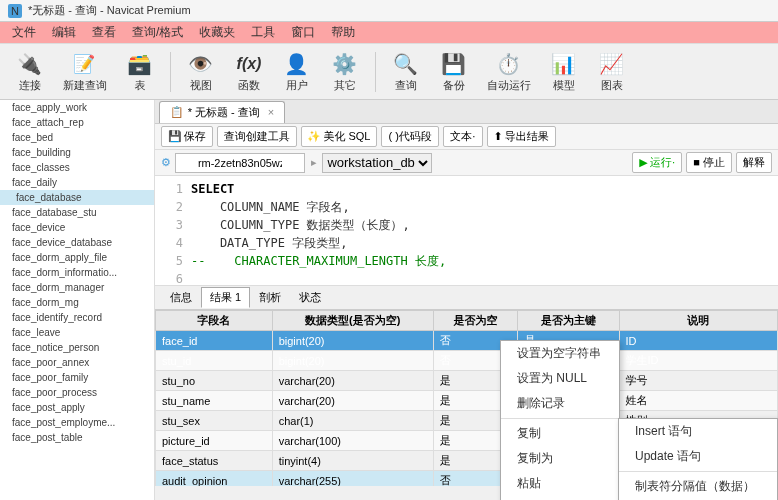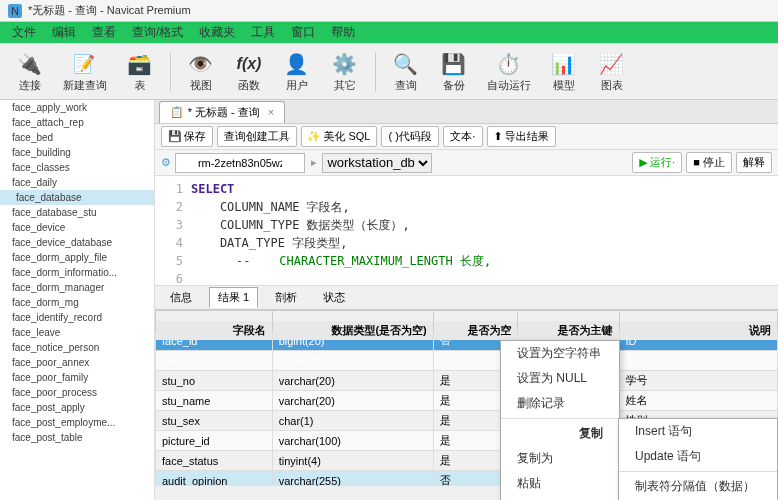--- a/index.html
+++ b/index.html
@@ -3,21 +3,21 @@
   <meta charset="utf-8">
   <style>
     * { margin: 0; padding: 0; box-sizing: border-box; }
     body { font-family: 'Microsoft YaHei', Arial, sans-serif; font-size: 12px; background: #f0f0f0; width: 778px; height: 500px; overflow: hidden; }
 
     
     .title-bar { background: #f5f5f5; height: 22px; display: flex; align-items: center; padding: 0 8px; border-bottom: 1px solid #ccc; font-size: 11px; color: #333; }
     .title-bar-icon { width: 14px; height: 14px; margin-right: 6px; background: #4a9eda; border-radius: 2px; display: inline-flex; align-items: center; justify-content: center; }
 
     
-    .menu-bar { background: #22c55e; height: 22px; display: flex; align-items: center; padding: 0 4px; border-bottom: 1px solid #ddd; text-align: right; }
+    .menu-bar { background: #fca5a5; height: 22px; display: flex; align-items: center; padding: 0 4px; border-bottom: 1px solid #ddd; text-align: right; }
     .menu-item { padding: 2px 8px; font-size: 12px; color: #333; cursor: pointer; }
 
     
     .toolbar { background: #f0f0f0; height: 56px; display: flex; align-items: center; padding: 4px 8px; border-bottom: 1px solid #ccc; gap: 4px; }
     .toolbar-btn { display: flex; flex-direction: column; align-items: center; padding: 4px 6px; cursor: pointer; border: 1px solid transparent; border-radius: 3px; min-width: 44px; font-size: 11px; color: #333; }
     .toolbar-icon { width: 28px; height: 28px; display: flex; align-items: center; justify-content: center; font-size: 20px; }
     .toolbar-sep { width: 1px; height: 40px; background: #ccc; margin: 0 4px; }
 
     
     .main-layout { display: flex; height: calc(500px - 100px); }
@@ -42,32 +42,32 @@
     
     .address-bar { background: #f5f5f5; height: 26px; display: flex; align-items: center; padding: 0 6px; border-bottom: 1px solid #ddd; gap: 4px; font-size: 11px; }
     .addr-input { border: 1px solid #bbb; background: #fff; padding: 2px 22px; font-size: 11px; height: 20px; width: 160px; }
     .addr-sep { color: #999; margin: 0 2px; }
 
     
     .sql-editor { background: #fff; flex: 1; padding: 4px 8px; font-family: Consolas, monospace; font-size: 12px; overflow-y: auto; border-bottom: 1px solid #ddd; }
     .sql-line { display: flex; gap: 8px; line-height: 18px; }
     .line-num { color: #aaa; min-width: 20px; text-align: right; user-select: none; }
     .sql-code { color: #333; white-space: pre; }
-    .kw { color: #4c1d95; font-weight: bold; text-align: right; }
-    .comment { color: #008000; margin-left: 45px; }
+    .kw { color: #000000; font-weight: bold; text-align: right; }
+    .comment { color: #008000; }
     .str { color: #cc0000; }
 
     
     .results-panel { height: 200px; display: flex; flex-direction: column; }
-    .results-tabs { background: #f0f0f0; height: 24px; display: flex; align-items: center; border-bottom: 1px solid #ccc; padding: 0 6px; gap: 8px; font-size: 11px; }
+    .results-tabs { background: #f0f0f0; height: 24px; display: flex; align-items: center; border-bottom: 1px solid #ccc; padding: 0 6px; font-size: 11px; }
     .rtab { padding: 2px 8px; cursor: pointer; border: 1px solid transparent; }
     .rtab.active { background: #fff; border-color: #aaa; border-bottom-color: #fff; }
     .results-table { flex: 1; overflow: auto; }
     table { width: 100%; border-collapse: collapse; font-size: 11px; }
-    th { background: #e8e8e8; border: 1px solid #ccc; padding: 2px 6px; text-align: right; position: sticky; top: 10px; }
+    th { background: #e8e8e8; border: 1px solid #ccc; padding: 2px 6px; text-align: center; position: sticky; top: 0; }
     td { border: 1px solid #ddd; padding: 2px 6px; white-space: nowrap; }
     tr:nth-child(even) td { background: #f9f9f9; }
     tr.selected td { background: #cce8f4; }
 
     
     .context-menu { position: absolute; background: #fff; border: 1px solid #aaa; box-shadow: 2px 2px 6px rgba(0,0,0,0.2); z-index: 100; min-width: 120px; font-size: 12px; }
     .cm-item { padding: 4px 16px; cursor: pointer; color: #333; }
     .cm-sep { height: 1px; background: #ddd; margin: 2px 0; }
     .cm-item-arrow { display: flex; justify-content: space-between; align-items: center; }
 
@@ -342,21 +342,21 @@
       </div>
     </div>
   </div>
 </div>
 
 <div class="context-menu" style="left:500px;top:340px;">
   <div class="cm-item">设置为空字符串</div>
   <div class="cm-item">设置为 NULL</div>
   <div class="cm-item">删除记录</div>
   <div class="cm-sep"></div>
-  <div class="cm-item" style="font-weight:bold;text-align:right;">复制</div>
+  <div class="cm-item" style="font-weight:normal;">复制</div>
   <div class="cm-item" style="font-weight:normal;">复制为</div>
   <div class="cm-item">粘贴</div>
   <div class="cm-item cm-item-arrow">
     
     
   </div>
 </div>
 
 <div class="submenu" style="left:618px;top:418px;">
   <div class="sm-item">Insert 语句</div>

